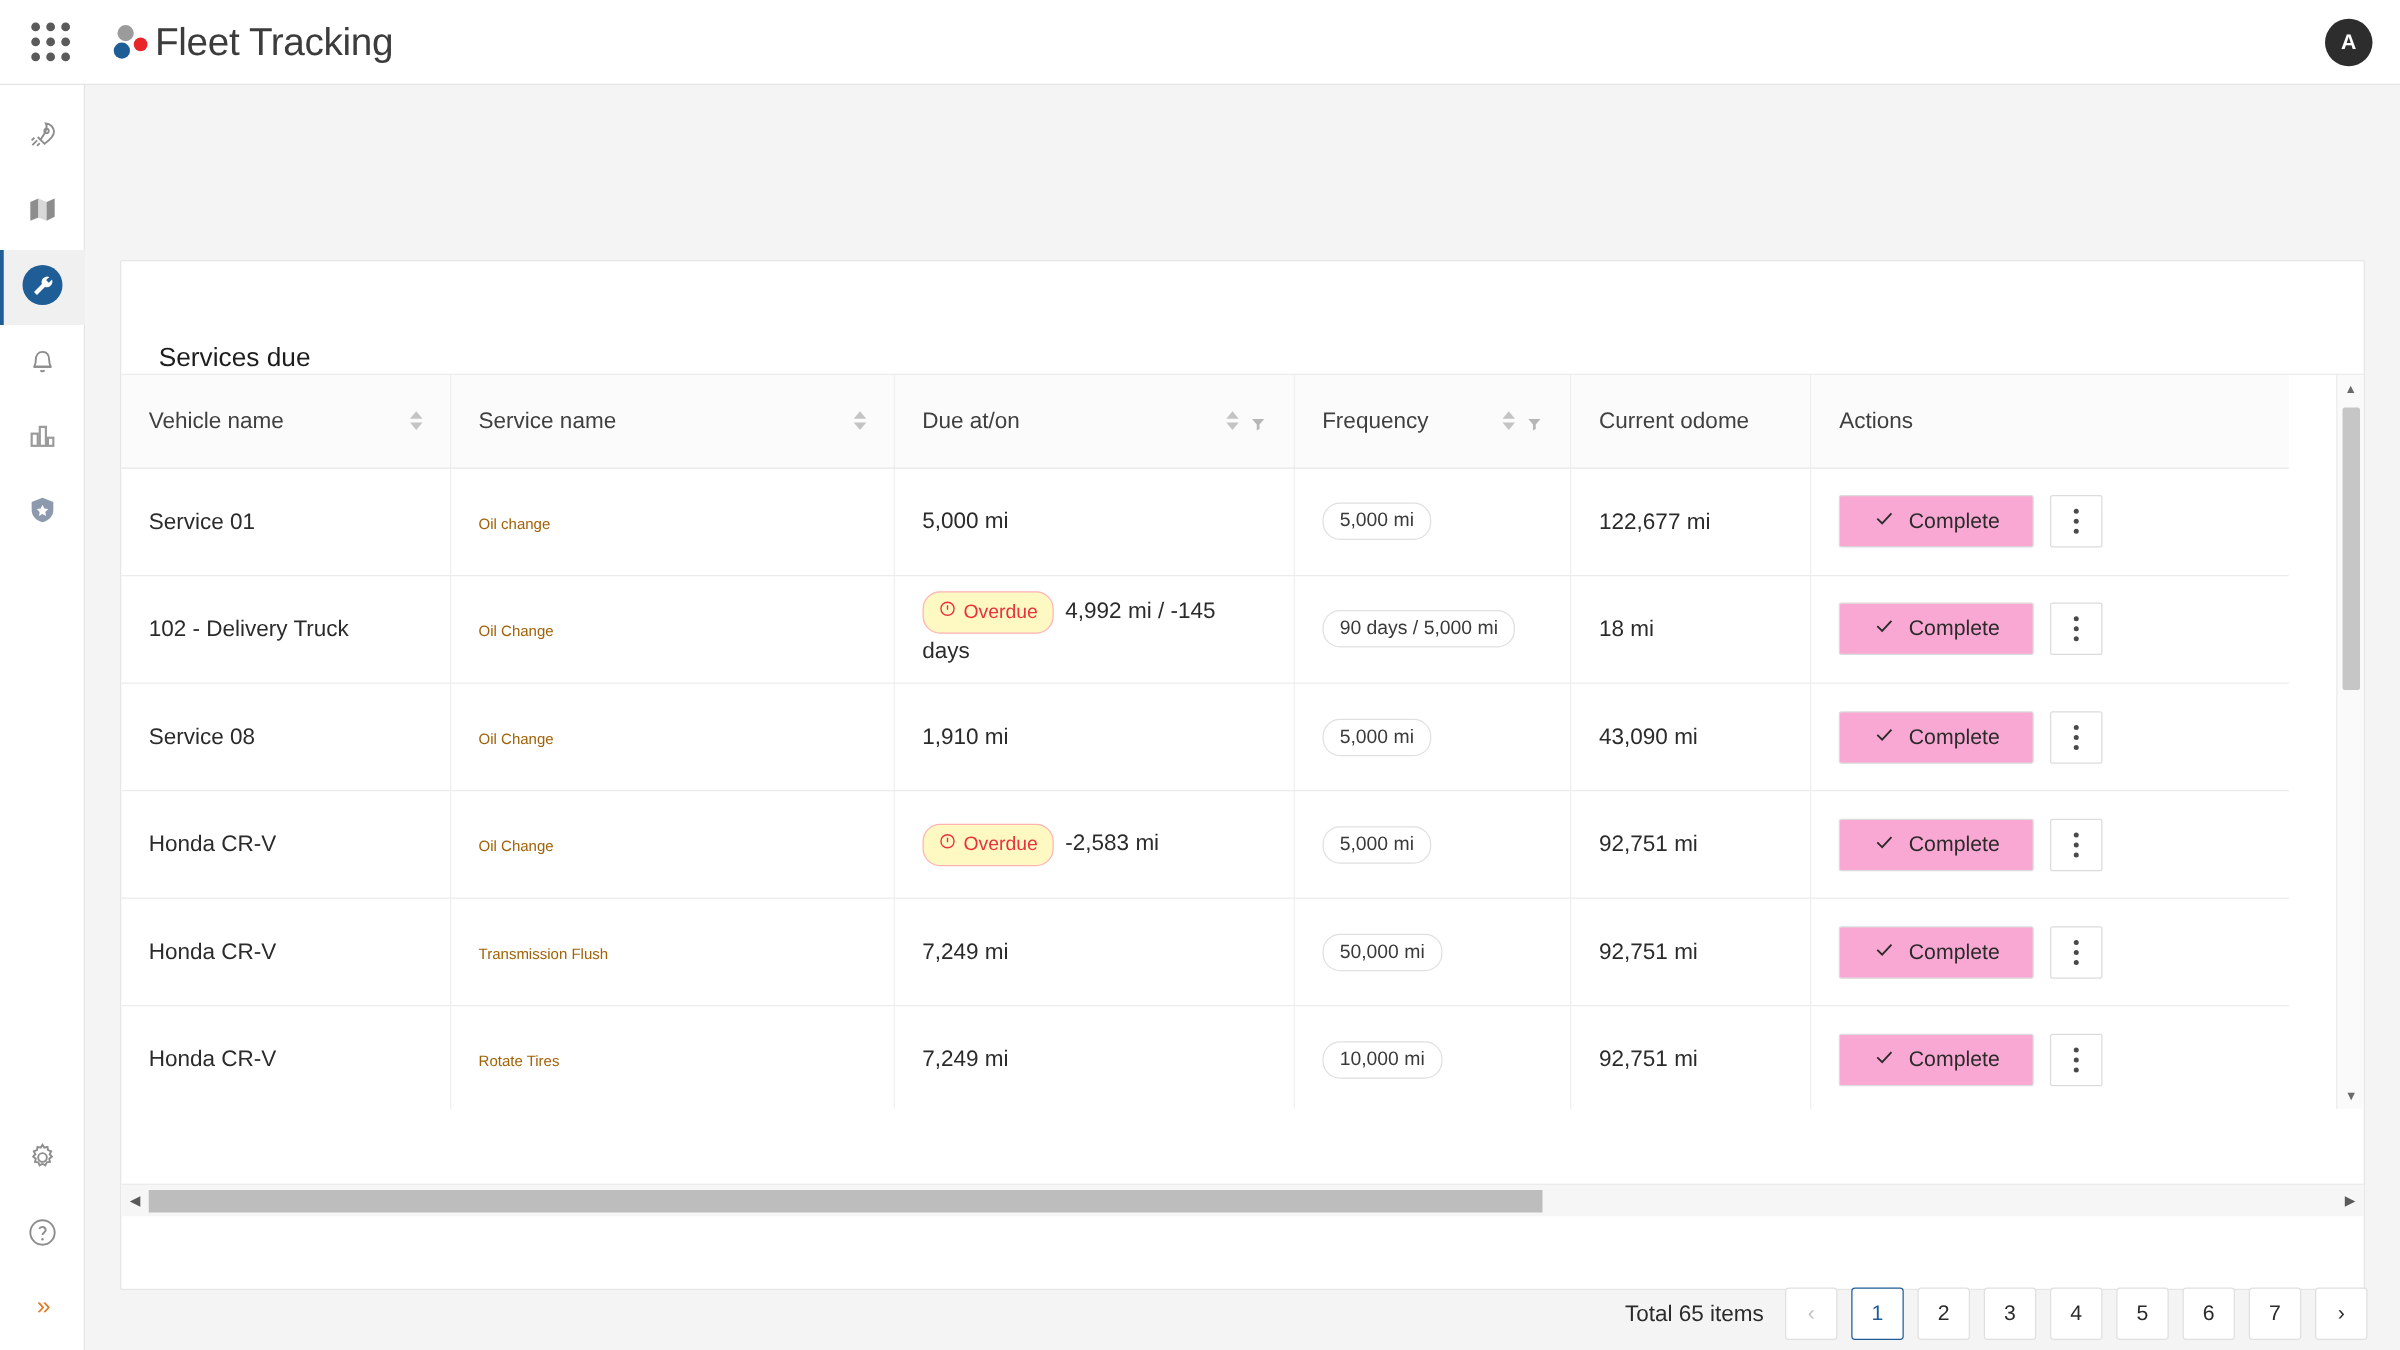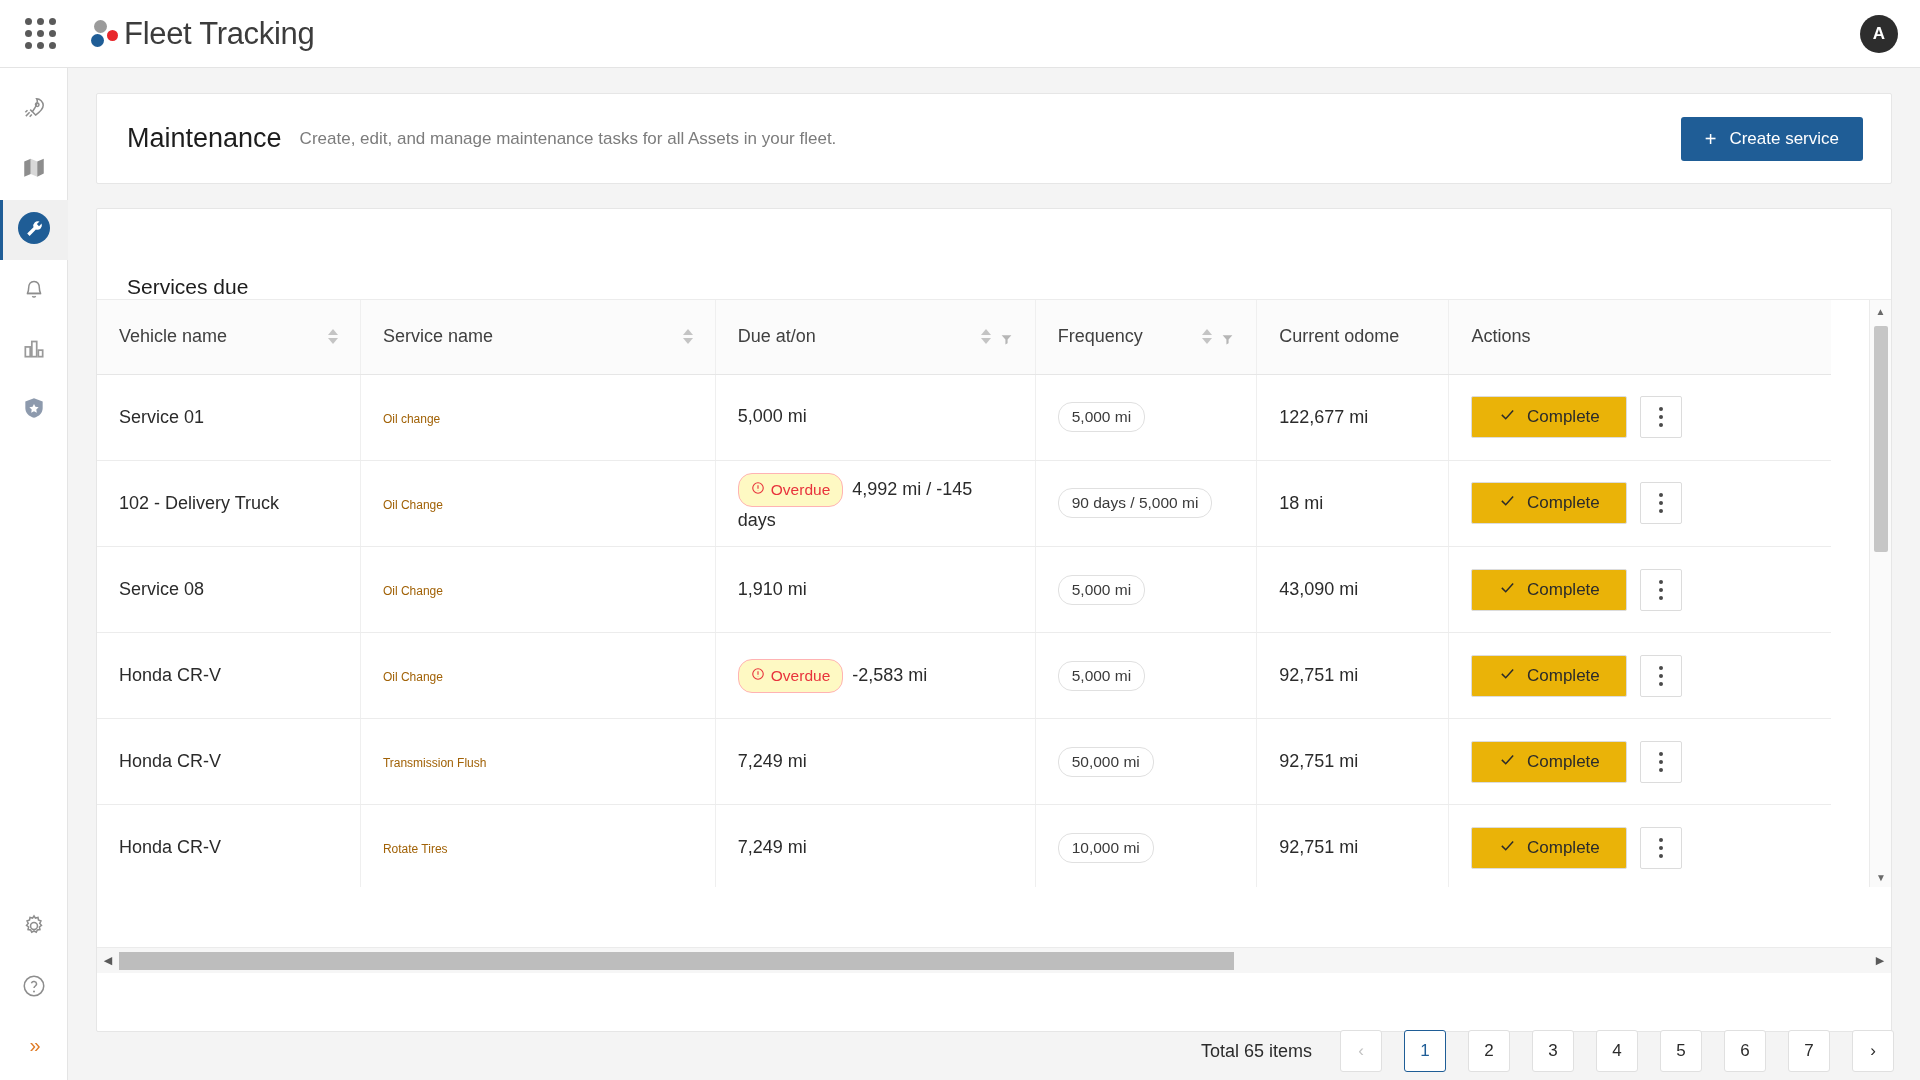--- a/index.html
+++ b/index.html
@@ -189,21 +189,21 @@
   .overdue {
     display: inline-flex; align-items: center; gap: 6px;
     background: #fef9c3; border: 1px solid #ffb3b3; border-radius: 14px;
     padding: 4px 12px; margin-right: 9px;
     color: #e8333c; font-size: 15.5px; white-space: nowrap;
   }
   .due-cell { line-height: 1.55; }
   .acts { display: flex; align-items: center; gap: 13px; }
   .complete-btn {
     height: 42px; min-width: 156px; padding: 16px 20px;
-    border: 1px solid #dcdcdc; border-radius: 2px; background: #eab308;
+    border: 1px solid #dcdcdc; border-radius: 2px; background: #f9a8d4;
     font-size: 17px; color: #2b2b2b; font-family: inherit;
     display: flex; align-items: center; justify-content: center; gap: 11px;
     cursor: pointer;
   }
   .kebab {
     width: 42px; height: 42px;
     border: 1px solid #dcdcdc; border-radius: 2px; background: #fff;
     display: flex; flex-direction: column; align-items: center; justify-content: center; gap: 4px;
     cursor: pointer;
   }
@@ -239,21 +239,21 @@
   }
   .hscroll .track { position: relative; flex: 1; height: 18px; }
   .hscroll .thumb {
     position: absolute; left: 0; top: 0;
     width: 1115px; height: 18px;
     background: #bdbdbd; cursor: pointer;
   }
 
   .pager {
     position: absolute; right: 26px; bottom: 8px;
-    display: flex; align-items: center; gap: 22px;
+    display: flex; align-items: center; gap: 11px;
   }
   .total-txt { font-size: 18px; color: #2b2b2b; margin-right: 6px; }
   .pg {
     width: 42px; height: 42px;
     border: 1px solid #e0e0e0; border-radius: 3px; background: #fff;
     font-size: 17px; color: #2b2b2b; font-family: inherit;
     display: flex; align-items: center; justify-content: center;
     cursor: pointer;
   }
   .pg.active { border-color: #1f5d96; color: #1f5d96; }
@@ -367,28 +367,20 @@
       </span>
     </div>
     <div class="rail-expand">
       <span>»</span>
     </div>
   </div>
 </div>
 
 <div class="page">
 
-  <div class="card header-card">
-    <div class="page-title">Maintenance</div>
-    <div class="page-sub">Create, edit, and manage maintenance tasks for all Assets in your fleet.</div>
-    <button class="create-btn">
-      <span class="plus">+</span>
-      <span>Create service</span>
-    </button>
-  </div>
 
   <div class="card table-card">
 
     <div class="table-top">
       <div class="section-title">Services due</div>
     </div>
 
     <div class="tbl-scroll">
       <table class="grid">
         <colgroup>

